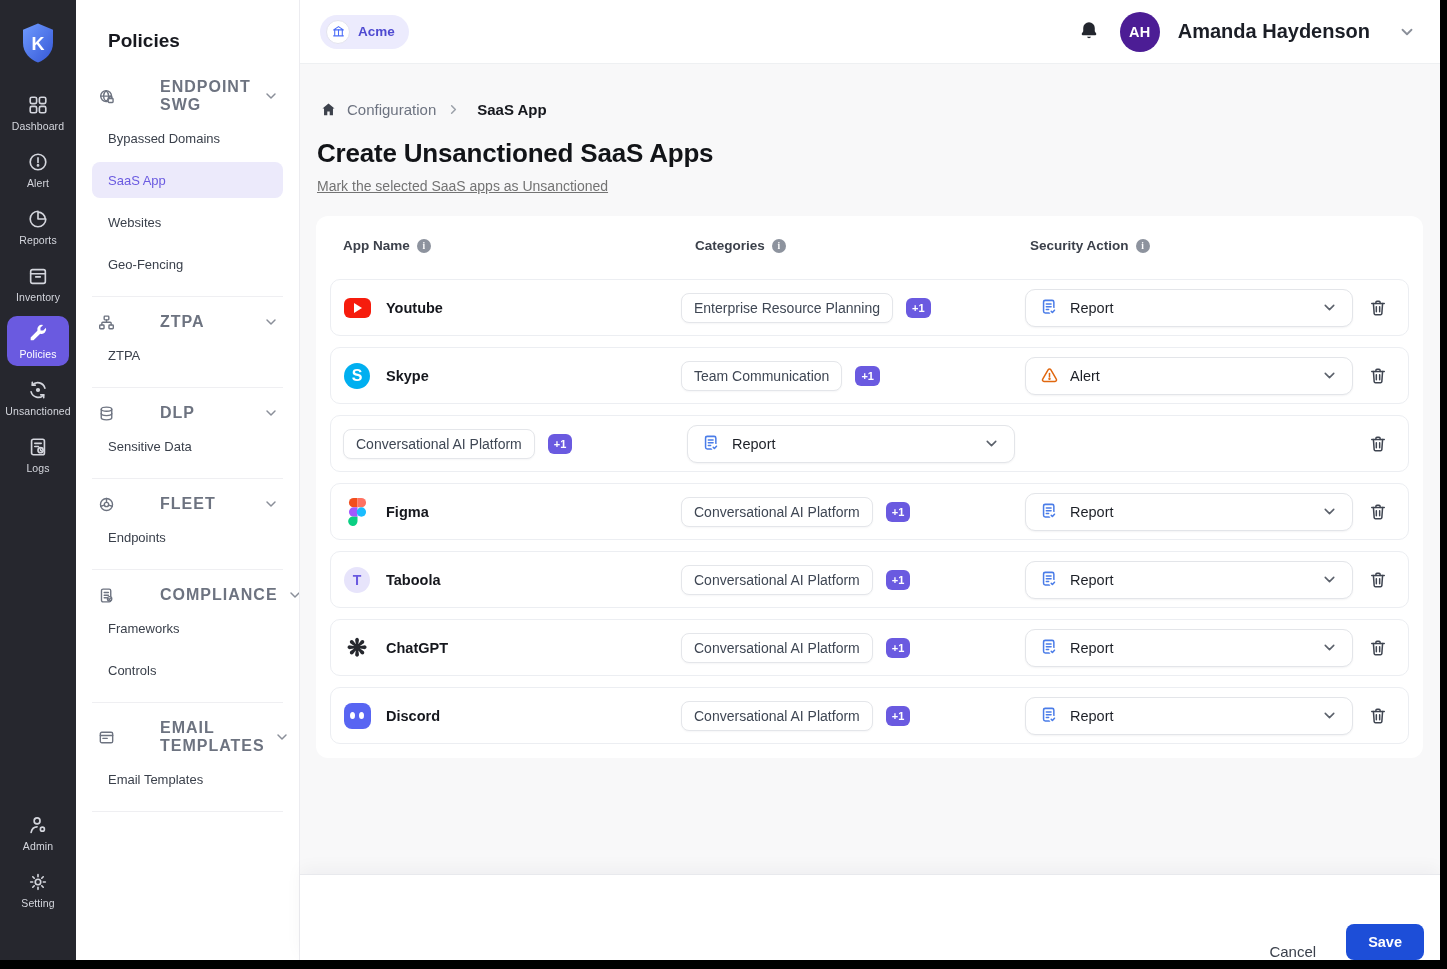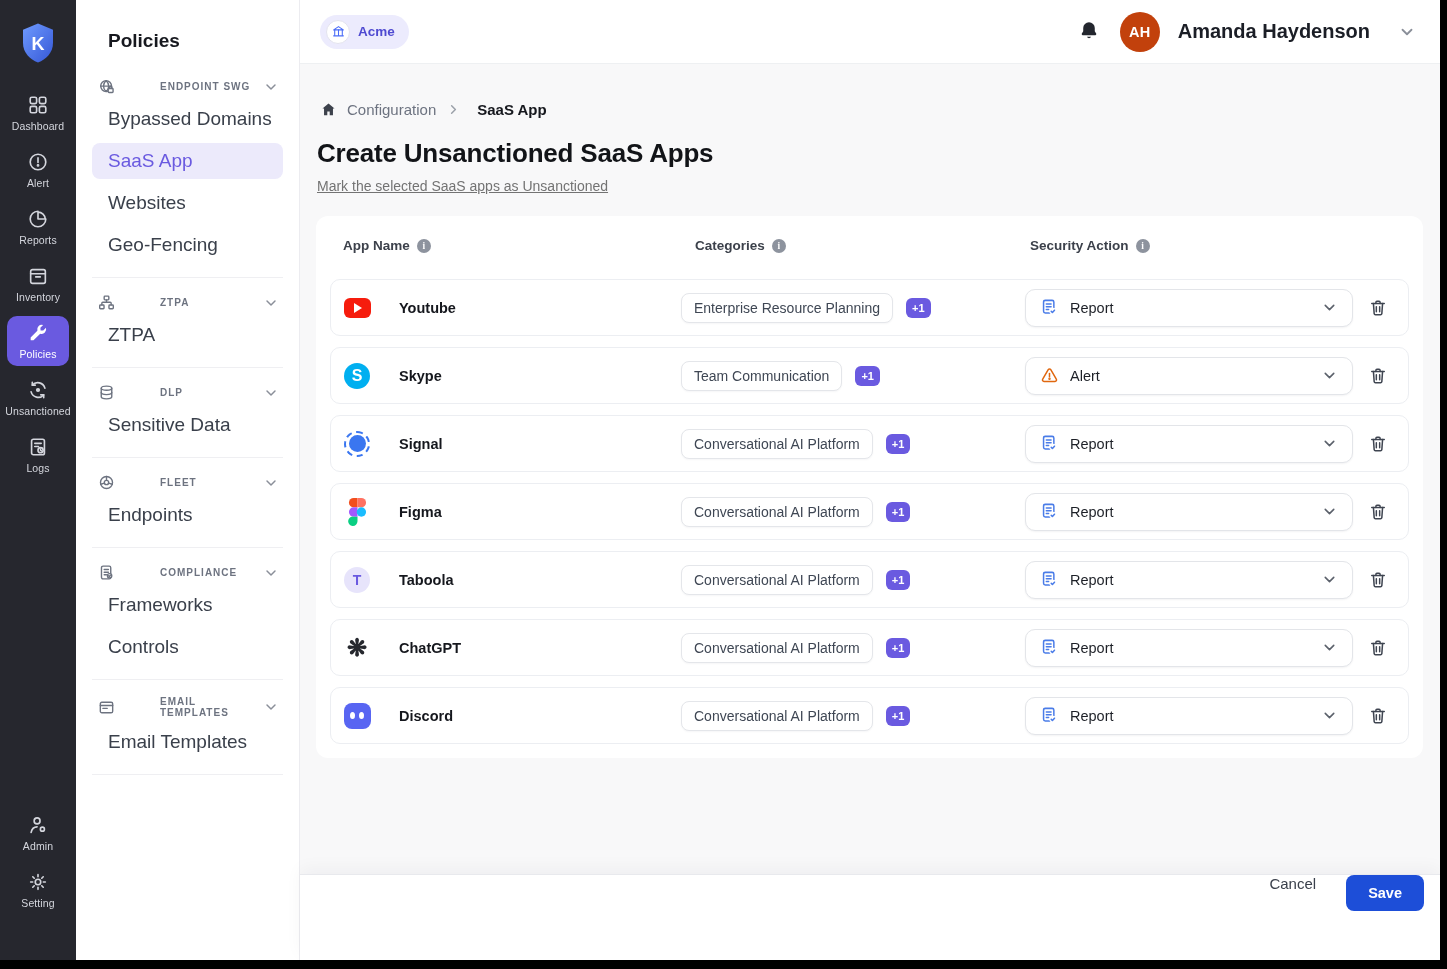--- a/index.html
+++ b/index.html
@@ -14,38 +14,38 @@
   .rail-item .rail-icon { width:22px; height:22px; display:block; }
   .rail-item .rail-icon svg { width:22px; height:22px; display:block; }
   .rail-label { font-size:10.5px; letter-spacing:.1px; }
   .rail-spacer { margin-top:auto; }
 
   
   .sidebar { width:224px; background:#fff; border-right:1px solid #ececf0; padding:30px 16px 0; flex-shrink:0; overflow:hidden; }
   .sidebar-title { font-size:19px; font-weight:bold; color:#17191f; margin-left:16px; margin-bottom:26px; }
   .side-section-header { display:flex; align-items:center; gap:9px; margin:16px 4px 6px 6px; color:#6d7380; }
   .side-section-header .sec-icon svg { width:17px; height:17px; display:block; }
-  .sec-label { font-size:10px; font-weight:bold; letter-spacing:1px; text-transform:uppercase;padding-left:36px; }
+  .sec-label { font-size:16px; font-weight:bold; letter-spacing:1px; text-transform:uppercase;padding-left:36px; }
   .sec-chevron { margin-left:auto; color:#8a8f99; }
   .sec-chevron svg { width:16px; height:16px; display:block; }
-  .side-item { height:36px; margin:6px 0; display:flex; align-items:center; padding-left:16px; border-radius:8px; font-size:19px; color:#3a404b; cursor:pointer; }
+  .side-item { height:36px; margin:6px 0; display:flex; align-items:center; padding-left:16px; border-radius:8px; font-size:13px; color:#3a404b; cursor:pointer; }
   .side-item.active { background:#eceafb; color:#6a5ae0; }
   .side-divider { border:none; border-top:1px solid #efeff2; margin:14px 0 0; }
 
   
   .main { flex:1; display:flex; flex-direction:column; min-width:0; }
   .topbar { height:64px; background:#fff; border-bottom:1px solid #eef0f2; display:flex; align-items:center; padding:0 24px 0 20px; flex-shrink:0; }
   .org-badge { display:flex; align-items:center; gap:8px; background:#ecebfd; border-radius:18px; padding:5px 14px 5px 6px; cursor:pointer; }
   .org-avatar { width:24px; height:24px; background:#fff; border:1px solid #e3e3ee; border-radius:50%; display:flex; align-items:center; justify-content:center; }
   .org-avatar svg { width:13px; height:13px; }
   .org-name { font-size:13.5px; color:#4f4ad1; font-weight:bold; }
   .topbar-right { margin-left:auto; display:flex; align-items:center; gap:18px; }
   .bell-btn { width:24px; height:24px; color:#23262e; cursor:pointer; }
   .bell-btn svg { width:22px; height:22px; display:block; }
-  .user-avatar { width:40px; height:40px; border-radius:50%; background:#c2410c; color:#fff; font-size:14.5px; font-weight:bold; display:flex; align-items:center; justify-content:center; letter-spacing:.3px; }
+  .user-avatar { width:40px; height:40px; border-radius:50%; background:#4c1d95; color:#fff; font-size:14.5px; font-weight:bold; display:flex; align-items:center; justify-content:center; letter-spacing:.3px; }
   .user-name { font-size:20px; font-weight:bold; color:#1b1e26; }
   .user-chevron { color:#8a8f99; margin-left:10px; cursor:pointer; }
   .user-chevron svg { width:18px; height:18px; display:block; }
 
   
   .content { flex:1; padding:20px 16px 0; overflow:hidden; }
   .breadcrumb { display:flex; align-items:center; gap:10px; margin:17px 0 0 4px; }
   .crumb-home svg { width:17px; height:17px; display:block; color:#3d424c; }
   .crumb-link { font-size:15px; color:#6d7380; cursor:pointer; }
   .crumb-sep { color:#9aa0a9; display:flex; }
@@ -57,37 +57,37 @@
   .table-card { background:#fff; border-radius:12px; margin-top:22px; padding:16px 14px 14px; width:1107px; }
   .thead { display:flex; align-items:center; padding:0 12px; margin:6px 0 26px; }
   .th { display:flex; align-items:center; gap:7px; font-size:13.5px; font-weight:bold; color:#3c414b; }
   .th-app { width:338px; padding-left:1px; }
   .th-cat { width:344px; padding-left:15px; }
   .th-action { width:328px; padding-left:6px; }
   .info-icon { width:14px; height:14px; border-radius:50%; background:#8d939e; color:#fff; font-size:9.5px; font-weight:bold; display:inline-flex; align-items:center; justify-content:center; font-family:"Liberation Serif", serif; }
 
   .row { display:flex; align-items:center; height:57px; background:#fff; border:1px solid #eceef2; border-radius:10px; padding:0 12px; }
   .row + .row { margin-top:11px; }
-  .cell-app { width:338px; display:flex; align-items:center; gap:28px; }
+  .cell-app { width:338px; display:flex; align-items:center; gap:15px; }
   .app-ic { width:28px; display:flex; align-items:center; justify-content:center; }
   .app-label { font-size:14.5px; font-weight:bold; color:#15171d; }
   .cell-cat { width:344px; display:flex; align-items:center; gap:13px; }
   .chip { border:1px solid #e4e6ea; border-radius:8px; background:#fff; padding:6px 12px; font-size:14px; color:#3f4754; box-shadow:0 1px 2px rgba(16,24,40,.04); white-space:nowrap; }
   .plus-badge { background:#6a5ae0; color:#fff; font-size:11px; font-weight:bold; border-radius:6px; padding:4px 6px; cursor:pointer; }
   .cell-action { width:328px; }
   .action-select { width:328px; height:38px; border:1px solid #e3e5e9; border-radius:10px; background:#fff; display:flex; align-items:center; gap:11px; padding:0 14px; box-shadow:0 1px 2px rgba(16,24,40,.05); cursor:pointer; }
   .action-ic svg { width:19px; height:19px; display:block; }
   .action-label { font-size:14.5px; color:#1d2027; }
   .action-chevron { margin-left:auto; color:#5b616b; }
   .action-chevron svg { width:17px; height:17px; display:block; }
   .trash-btn { margin-left:auto; margin-right:6px; width:22px; height:22px; color:#3f4551; background:none; border:none; cursor:pointer; }
   .trash-btn svg { width:20px; height:20px; display:block; }
 
   
-  .footer { height:86px; background:#fff; border-top:1px solid #e8e9ed; box-shadow:0 -6px 16px rgba(16,24,40,.04); display:flex; align-items:flex-start; justify-content:flex-end; gap:30px; padding-right:16px; flex-shrink:0; }
+  .footer { height:86px; background:#fff; border-top:1px solid #e8e9ed; box-shadow:0 -6px 16px rgba(16,24,40,.04); display:flex; align-items:flex-end; justify-content:flex-end; gap:30px; padding-right:16px; flex-shrink:0; }
   .cancel-btn { background:none; border:none; font-size:15px; color:#3a404b; cursor:pointer; font-family:inherit; }
   .save-btn { background:#1d4ed8; color:#fff; border:none; border-radius:8px; padding:10px 22px; font-size:14.5px; font-weight:bold; cursor:pointer; font-family:inherit; }
 </style>
 </head>
 <body>
 
 <div class="app">
 
   <nav class="rail">
     <div class="rail-logo">
@@ -442,28 +442,20 @@
                 </div>
               </div>
               <button class="trash-btn"><span><svg viewBox="0 0 24 24" fill="none" stroke="currentColor" stroke-width="1.8" stroke-linecap="round" stroke-linejoin="round">
                     <path d="M4.5 6.5h15"></path>
                     <path d="M9.5 6.5V5a1.2 1.2 0 0 1 1.2-1.2h2.6A1.2 1.2 0 0 1 14.5 5v1.5"></path>
                     <path d="M6.5 6.5l.9 12.2a1.5 1.5 0 0 0 1.5 1.3h6.2a1.5 1.5 0 0 0 1.5-1.3l.9-12.2"></path>
                     <path d="M10 10.5v6M14 10.5v6"></path>
                   </svg></span></button>
             </div>
             <div class="row">
-              <div class="cell-app">
-                <span class="app-ic">
-                  <span style="width:26px;height:26px;border:2px dashed #3a76f0;border-radius:50%;display:flex;align-items:center;justify-content:center;">
-                    <span style="width:17px;height:17px;background:#3a76f0;border-radius:50%;"></span>
-                  </span>
-                </span>
-                <span class="app-label">Signal</span>
-              </div>
               <div class="cell-cat">
                 <span class="chip">Conversational AI Platform</span>
                 <span class="plus-badge">+1</span>
               </div>
               <div class="cell-action">
                 <div class="action-select">
                   <span class="action-ic">
                     <svg viewBox="0 0 24 24" fill="none" stroke="#4a7ce8" stroke-width="1.9" stroke-linecap="round" stroke-linejoin="round">
                       <rect x="4.5" y="3" width="13" height="16" rx="2.2"></rect>
                       <path d="M8 7.5h6M8 11h6M8 14.5h3"></path>

